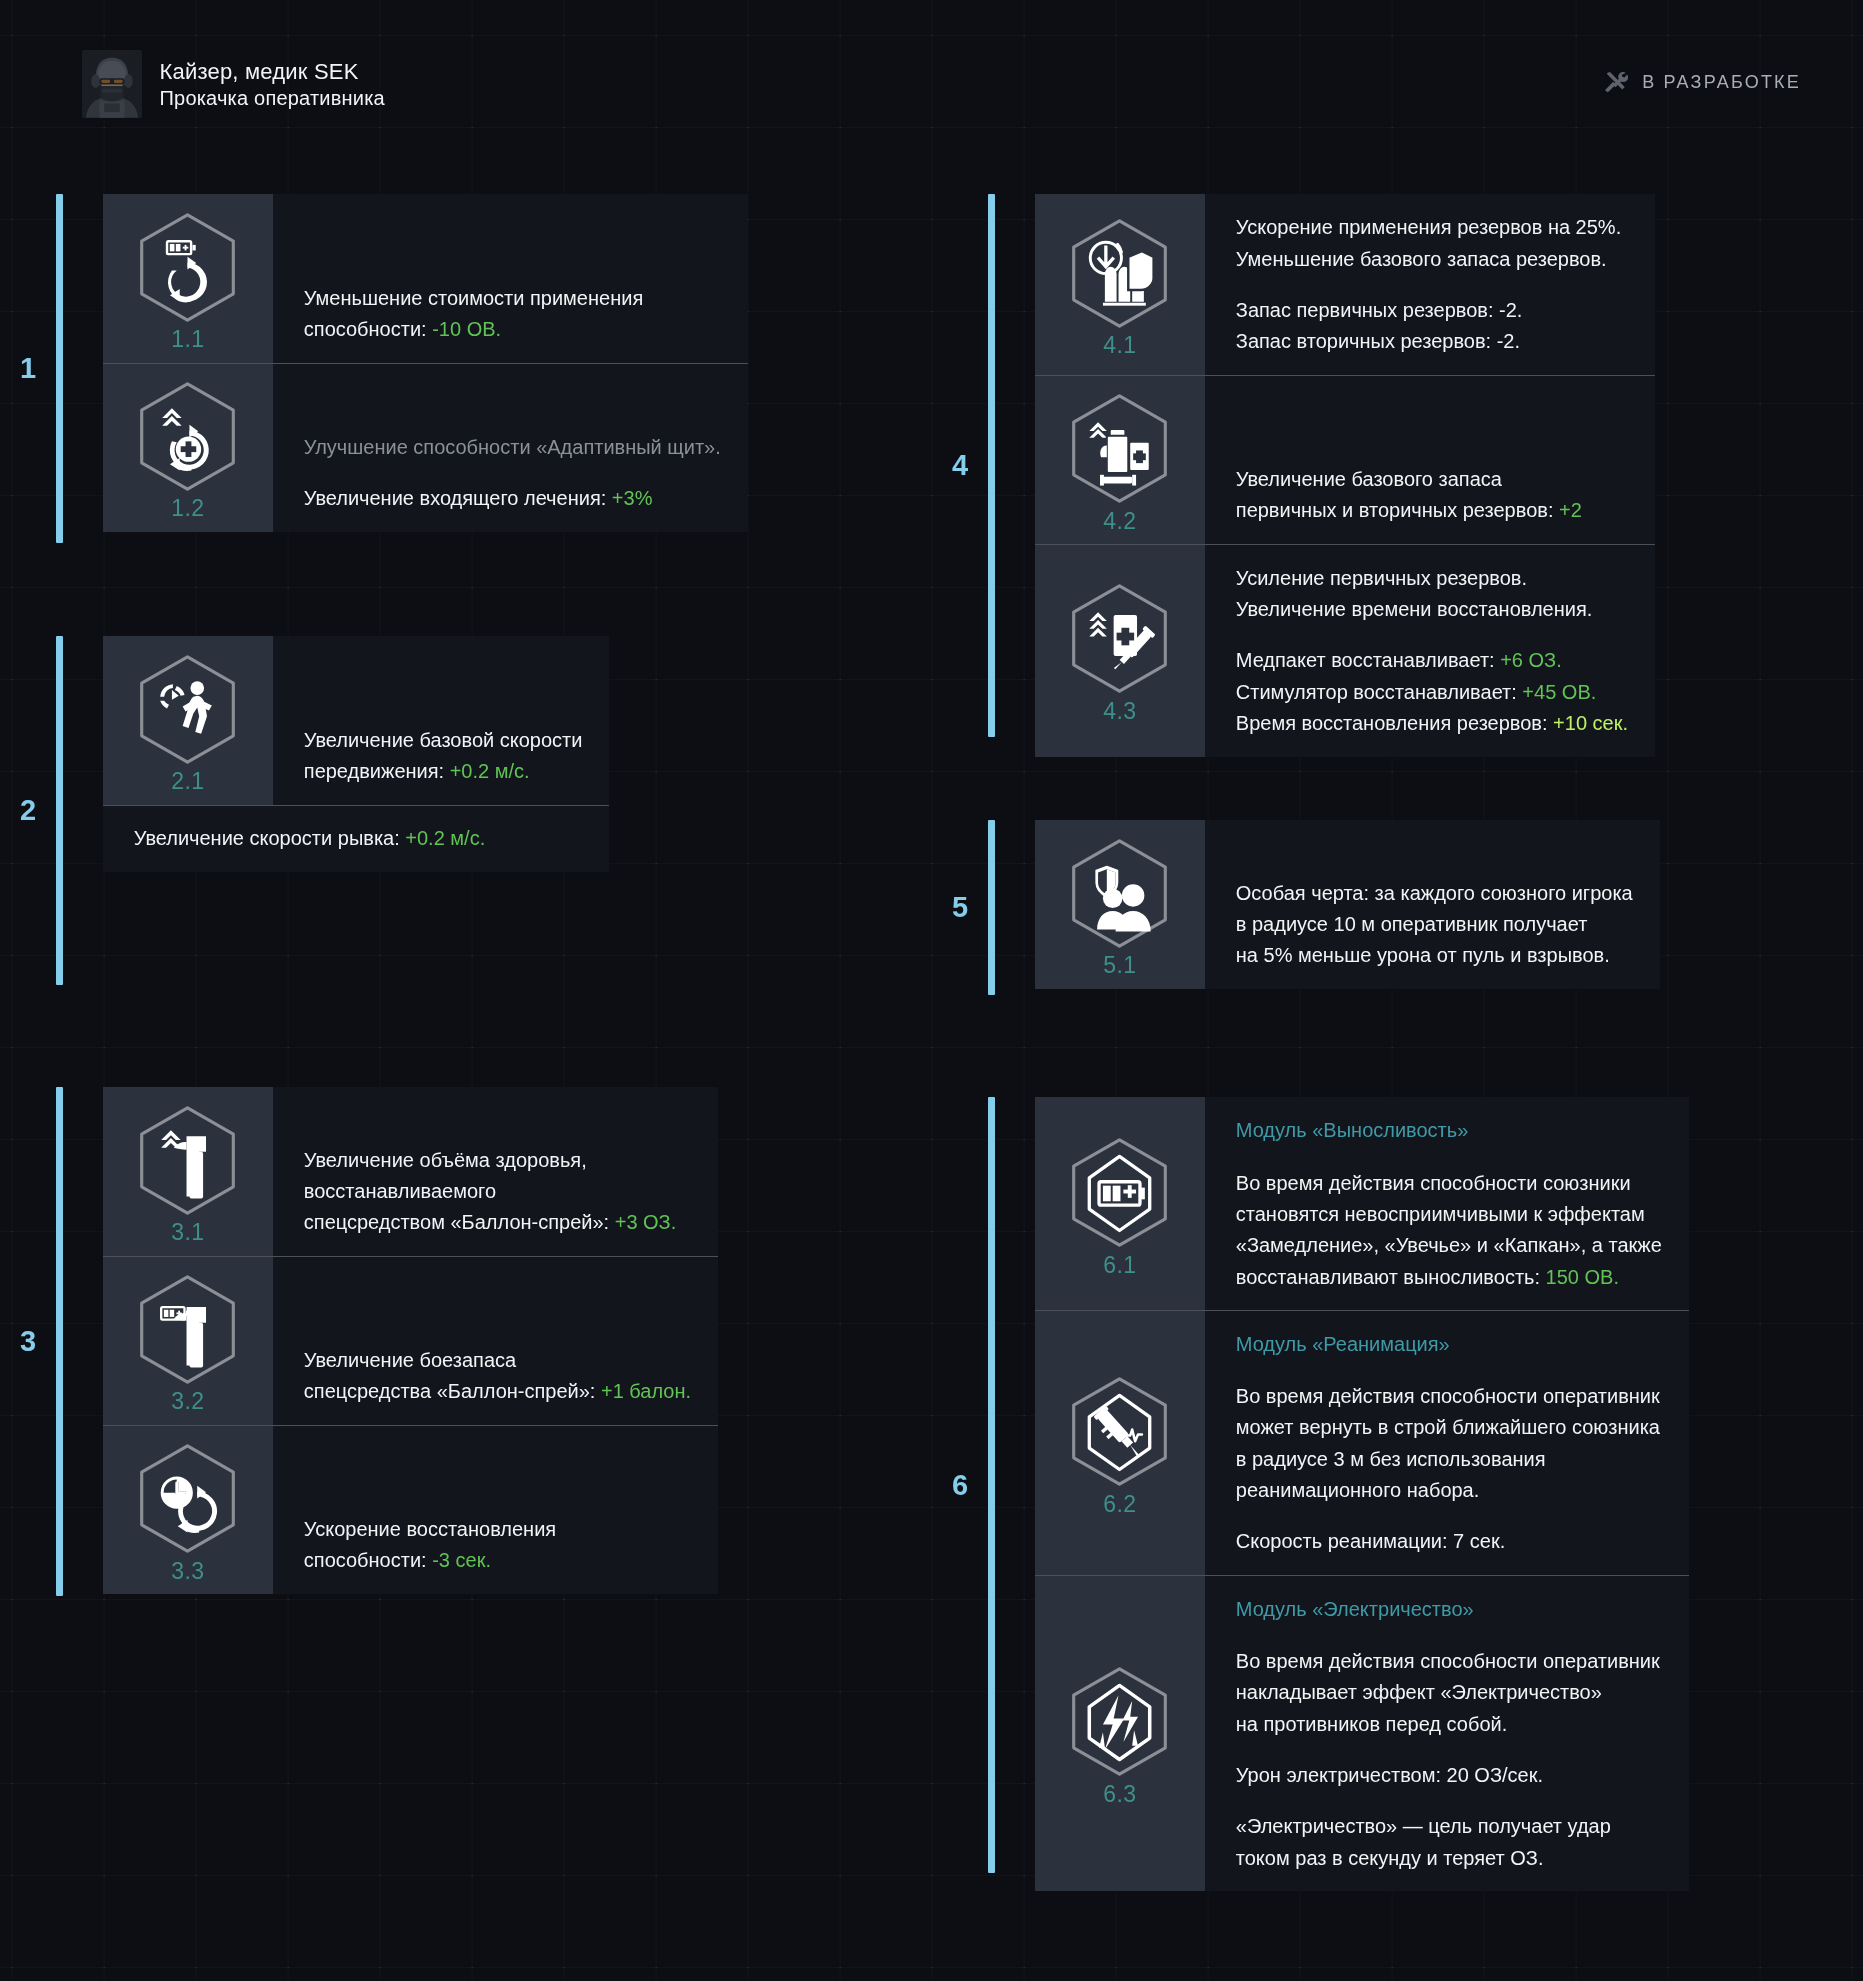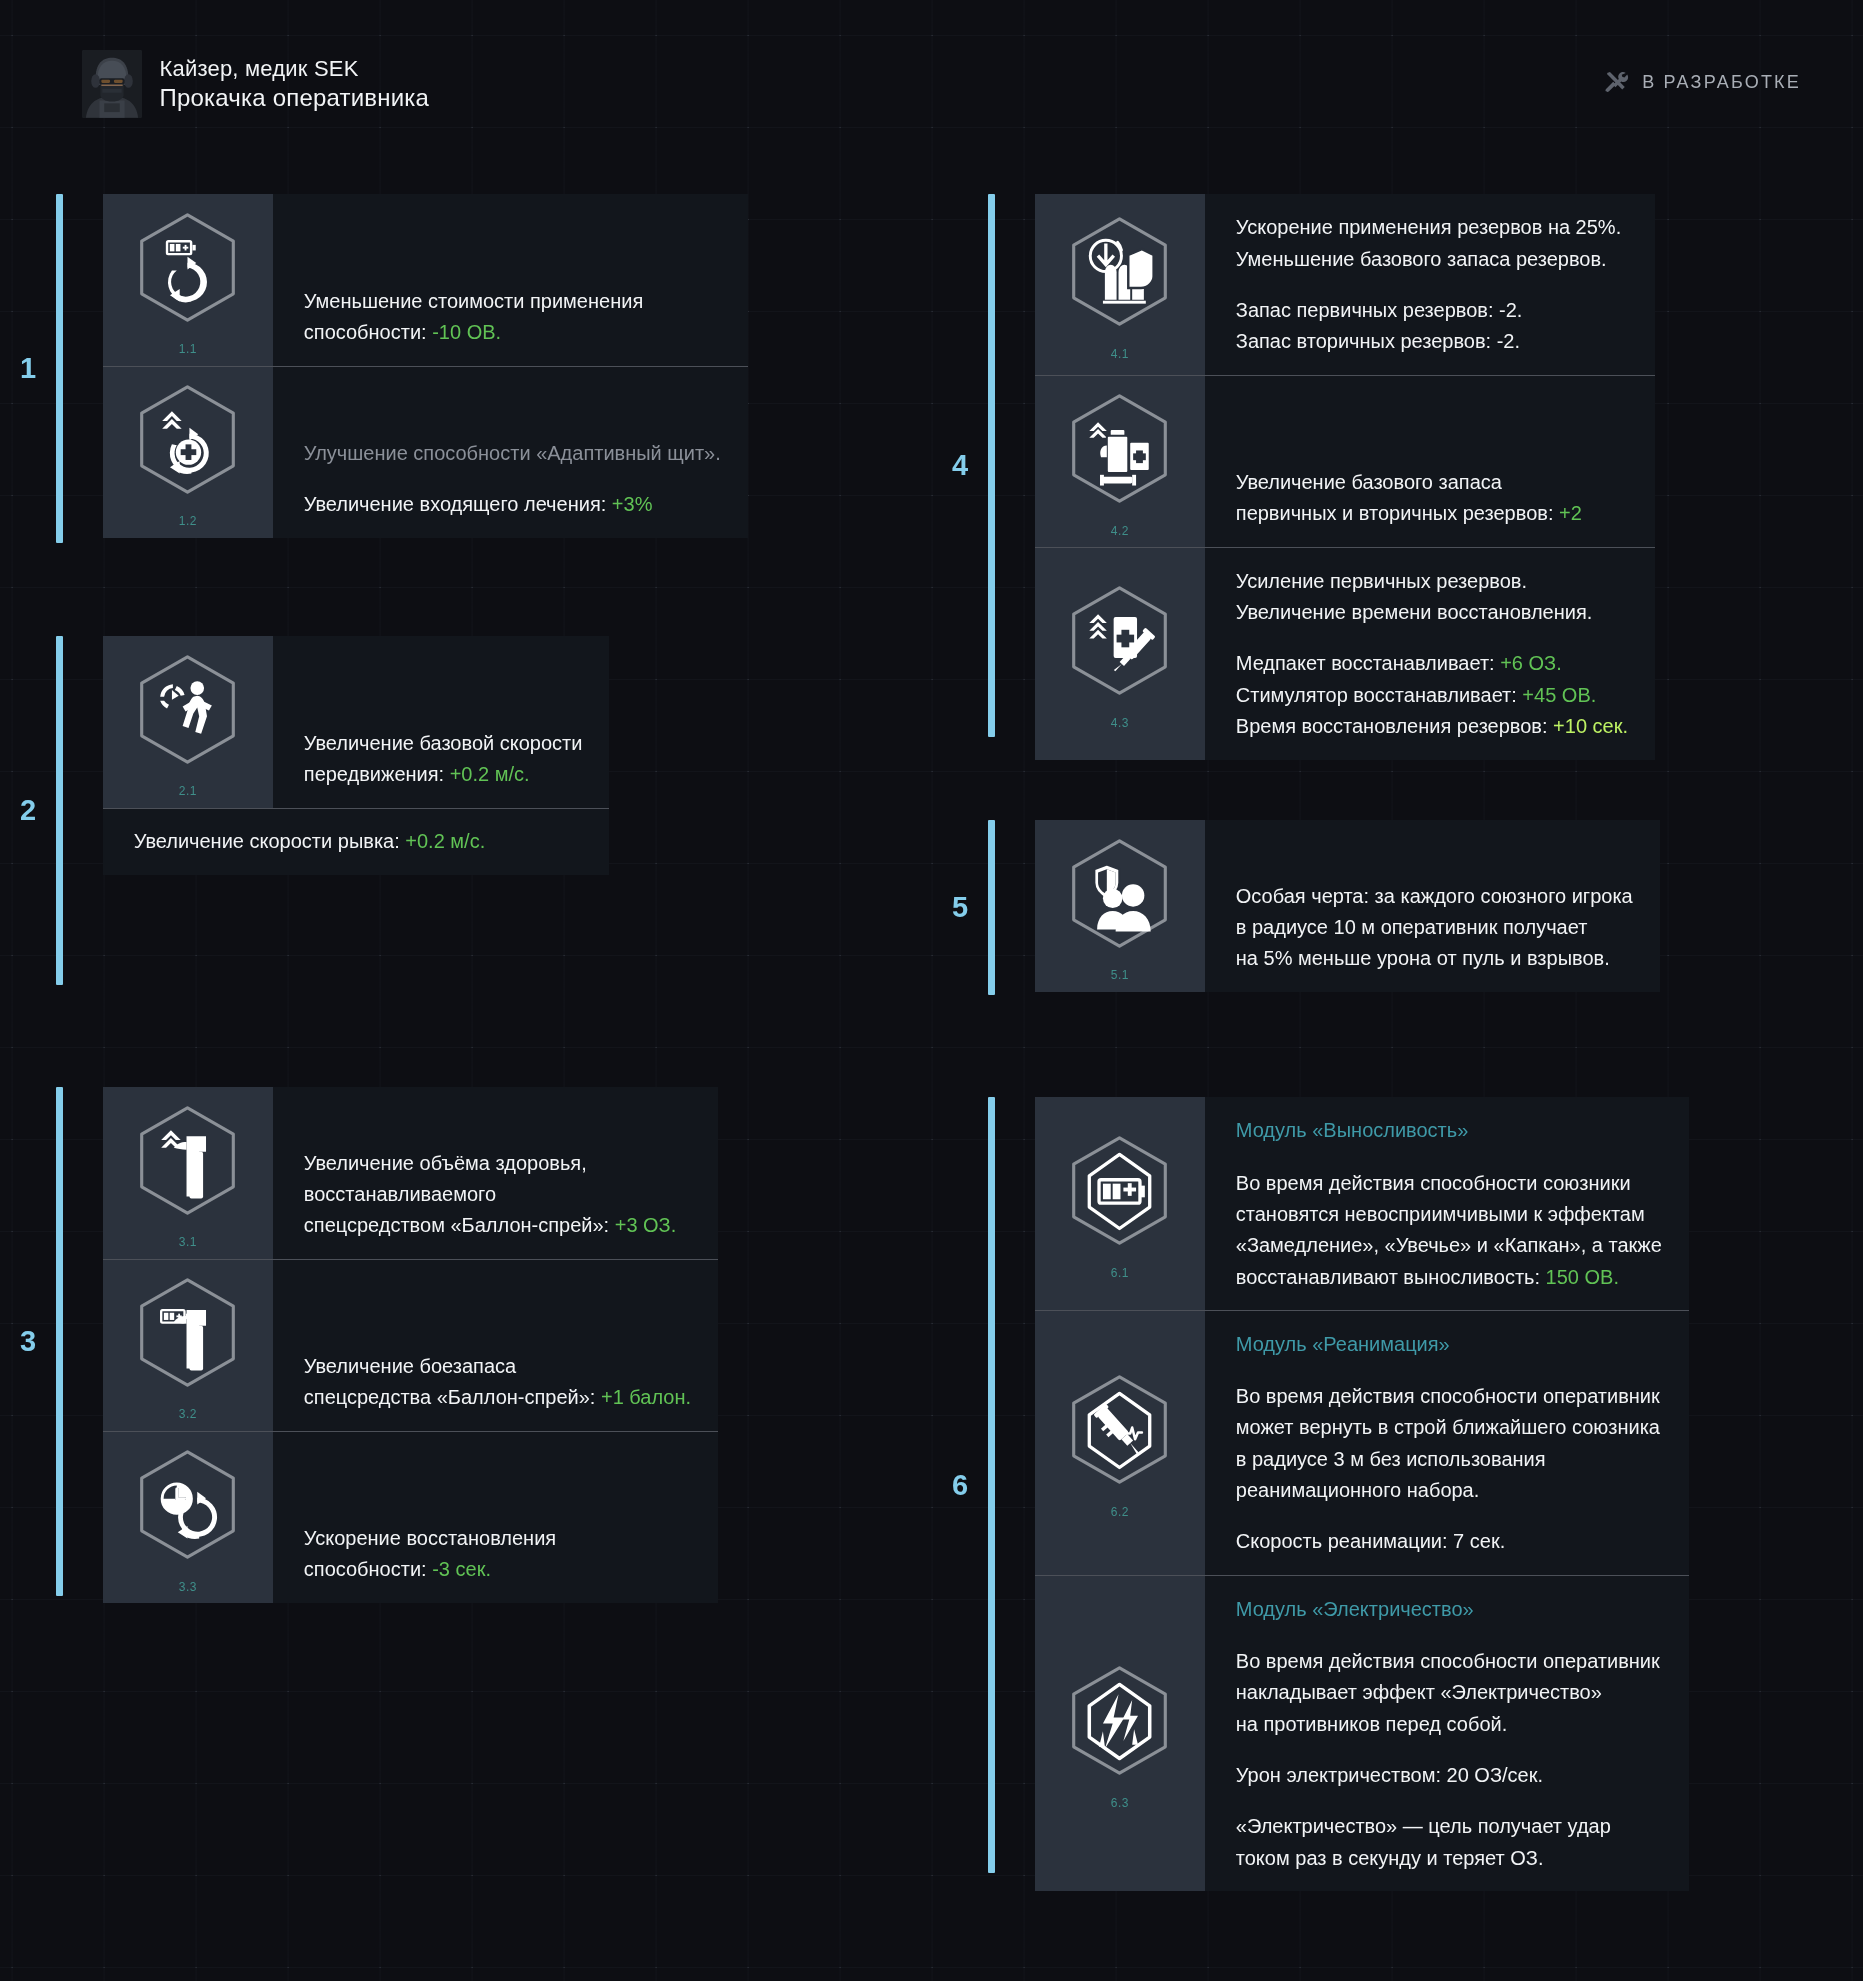--- a/index.html
+++ b/index.html
@@ -37,21 +37,21 @@
   .header{
     position:absolute;left:82px;top:50px;display:flex;align-items:center;gap:17.5px;
   }
   .avatar{
     width:60px;height:68px;flex:none;border-radius:1.9px;overflow:hidden;
     background:#23262c;position:relative;
   }
   .avatar svg{display:block;width:100%;height:100%;}
   .header-text{display:flex;flex-direction:column;gap:2px;}
   .hdr-line1{font-size:22px;color:#f2f4f6;letter-spacing:0.2px;}
-  .hdr-line2{font-size:24px;color:#f2f4f6;letter-spacing:0.2px;}
+  .hdr-line2{font-size:20px;color:#f2f4f6;letter-spacing:0.2px;}
 
   .wip{
     position:absolute;right:62px;top:70px;display:flex;align-items:center;gap:13.6px;
   }
   .wip-icon{width:25px;height:25px;flex:none;color:#5e636d;}
   .wip-icon svg{display:block;width:100%;height:100%;}
   .wip-label{font-size:18px;letter-spacing:2.2px;color:#a9aeb6;}
 
   
   .col{position:absolute;top:0;}
@@ -74,21 +74,21 @@
   .row + .row::before{
     content:"";position:absolute;left:0;right:0;top:0;height:1px;background:#4c5058;
   }
   .icon-cell{
     width:170px;flex:none;background:#2b323d;
     display:flex;flex-direction:column;align-items:center;justify-content:center;
     padding:15.5px 0 9.7px;gap:1.9px;
   }
   .hexwrap{width:115px;height:115px;position:relative;}
   .hexwrap svg{display:block;width:100%;height:100%;}
-  .row-id{font-size:12px;color:#3f8f8a;letter-spacing:0.4px;margin-top:16px;}
+  .row-id{font-size:23px;color:#3f8f8a;letter-spacing:0.4px;}
   .txt-cell{
     flex:1;background:#12161c;
     display:flex;flex-direction:column;justify-content:flex-end;
     padding:19.4px 27px 19.4px 31px;
   }
   .txt-cell p{margin:0;font-size:20px;line-height:1.42;color:#f2f4f6;}
   .txt-cell p + p{margin-top:2.9px;}
   .txt-cell p.spacer-before{margin-top:23px;}
   .txt-cell p.dim{color:#8b9099;}
   .mod-title{

